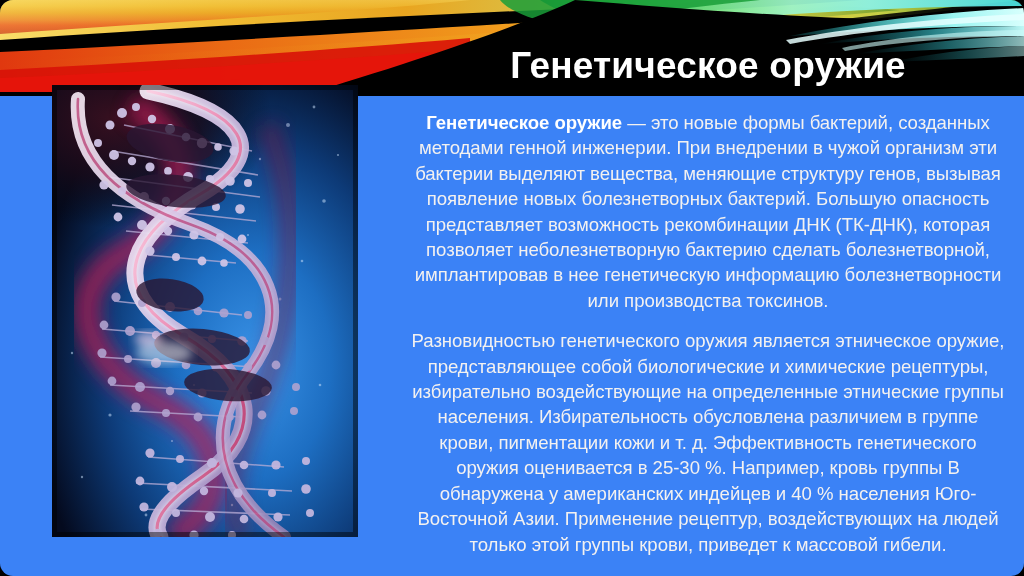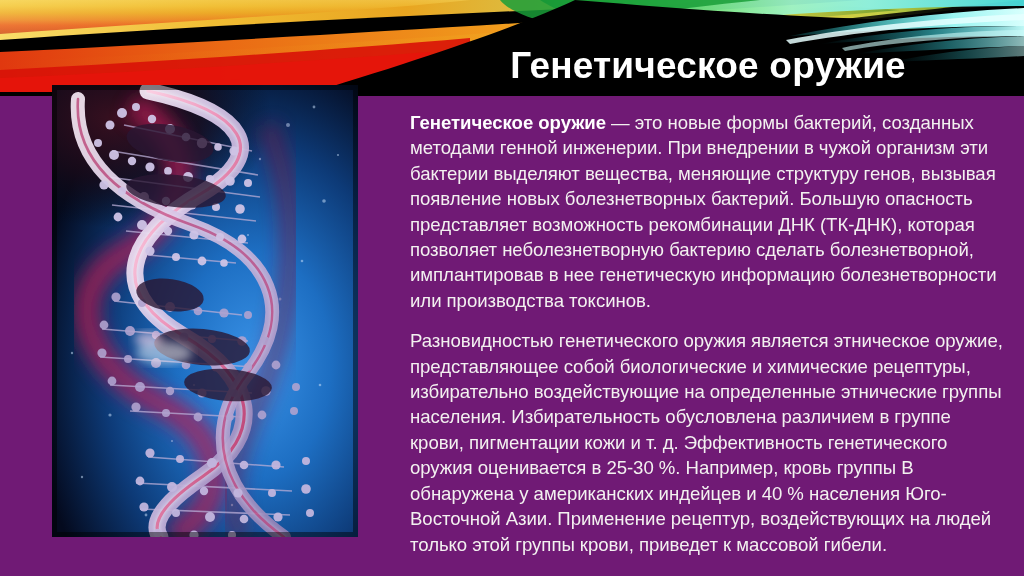--- a/index.html
+++ b/index.html
@@ -4,23 +4,24 @@
 <style>
   html, body {
     margin: 0;
     padding: 0;
     background: #000;
   }
   #slide {
     position: relative;
     width: 1024px;
     height: 576px;
-    background: #701a75;
+    background: #3b82f6;
     overflow: hidden;
     font-family: "Liberation Sans", sans-serif;
+    border-radius: 13px;
   }
 
   
   .banner {
     position: absolute;
     left: 0; top: 0;
     width: 1024px;
     height: 96px;
     overflow: hidden;
     background: #000;
@@ -54,21 +55,21 @@
     letter-spacing: 0.2px;
     text-align: center;
     margin: 0 0 22px 0;
     white-space: nowrap;
   }
   .body-text {
     color: #f3f1f0;
     font-size: 18.6px;
     line-height: 25.4px;
     margin: 0 0 15px 0;
-    text-align: left;
+    text-align: center;
     letter-spacing: -0.05px;
   }
   .body-text:last-child { margin-bottom: 15px; }
   .lead { font-weight: bold; color: #ffffff; }
 </style>
 </head>
 <body>
 
 <div id="slide">
 

